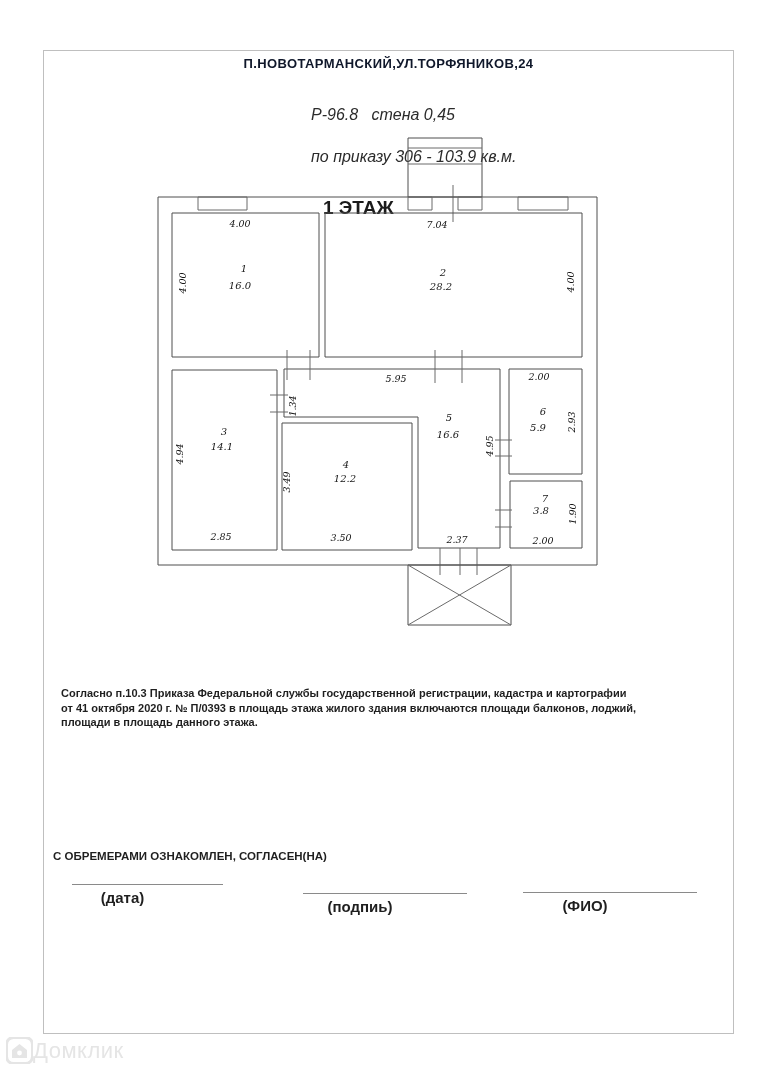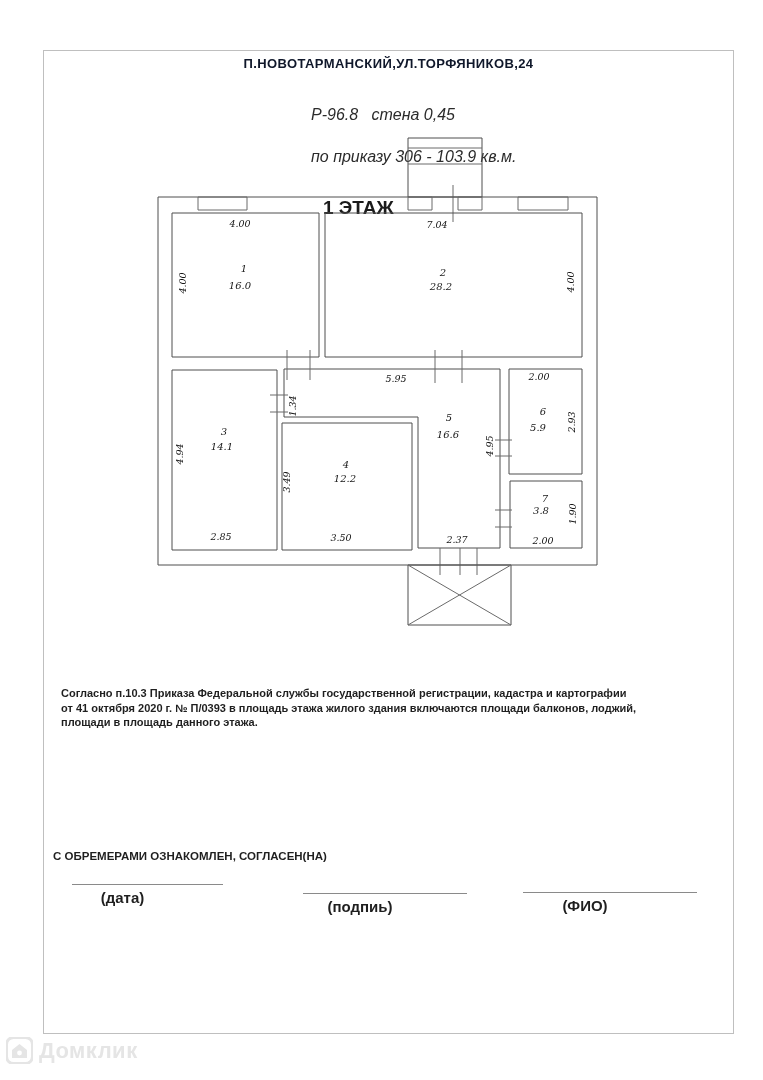--- a/index.html
+++ b/index.html
@@ -39,21 +39,21 @@
   #p2 { left:61px; top:769px; }
   .consent { position:absolute; left:53px; top:826px; font-size:11.5px; font-weight:bold; white-space:nowrap;margin-top:24px; }
   .sig { position:absolute; border-top:1px solid #8a8a8a; text-align:center;
          font-size:15px; font-weight:bold; padding-top:4px; }
   .sig span { display:inline-block; transform:translateX(-25px); }
   #sig-date { left:72px; top:884px; width:151px; }
   #sig-sign { left:303px; top:893px; width:164px; }
   #sig-name { left:523px; top:884px; width:174px;margin-top:8px; }
   .watermark {
     position:absolute; left:6px; top:1037px; display:flex; align-items:center;
-    gap:6px; color:#e5e5e5; font-size:22px; font-weight:bold; letter-spacing:0.5px;
+    color:#e5e5e5; font-size:22px; font-weight:normal; letter-spacing:0.5px;
   }
 </style>
 </head>
 <body>
 
 <div class="doc">
 
   <div class="frame"></div>
 
   <div class="title">П.НОВОТАРМАНСКИЙ,УЛ.ТОРФЯНИКОВ,24</div>

